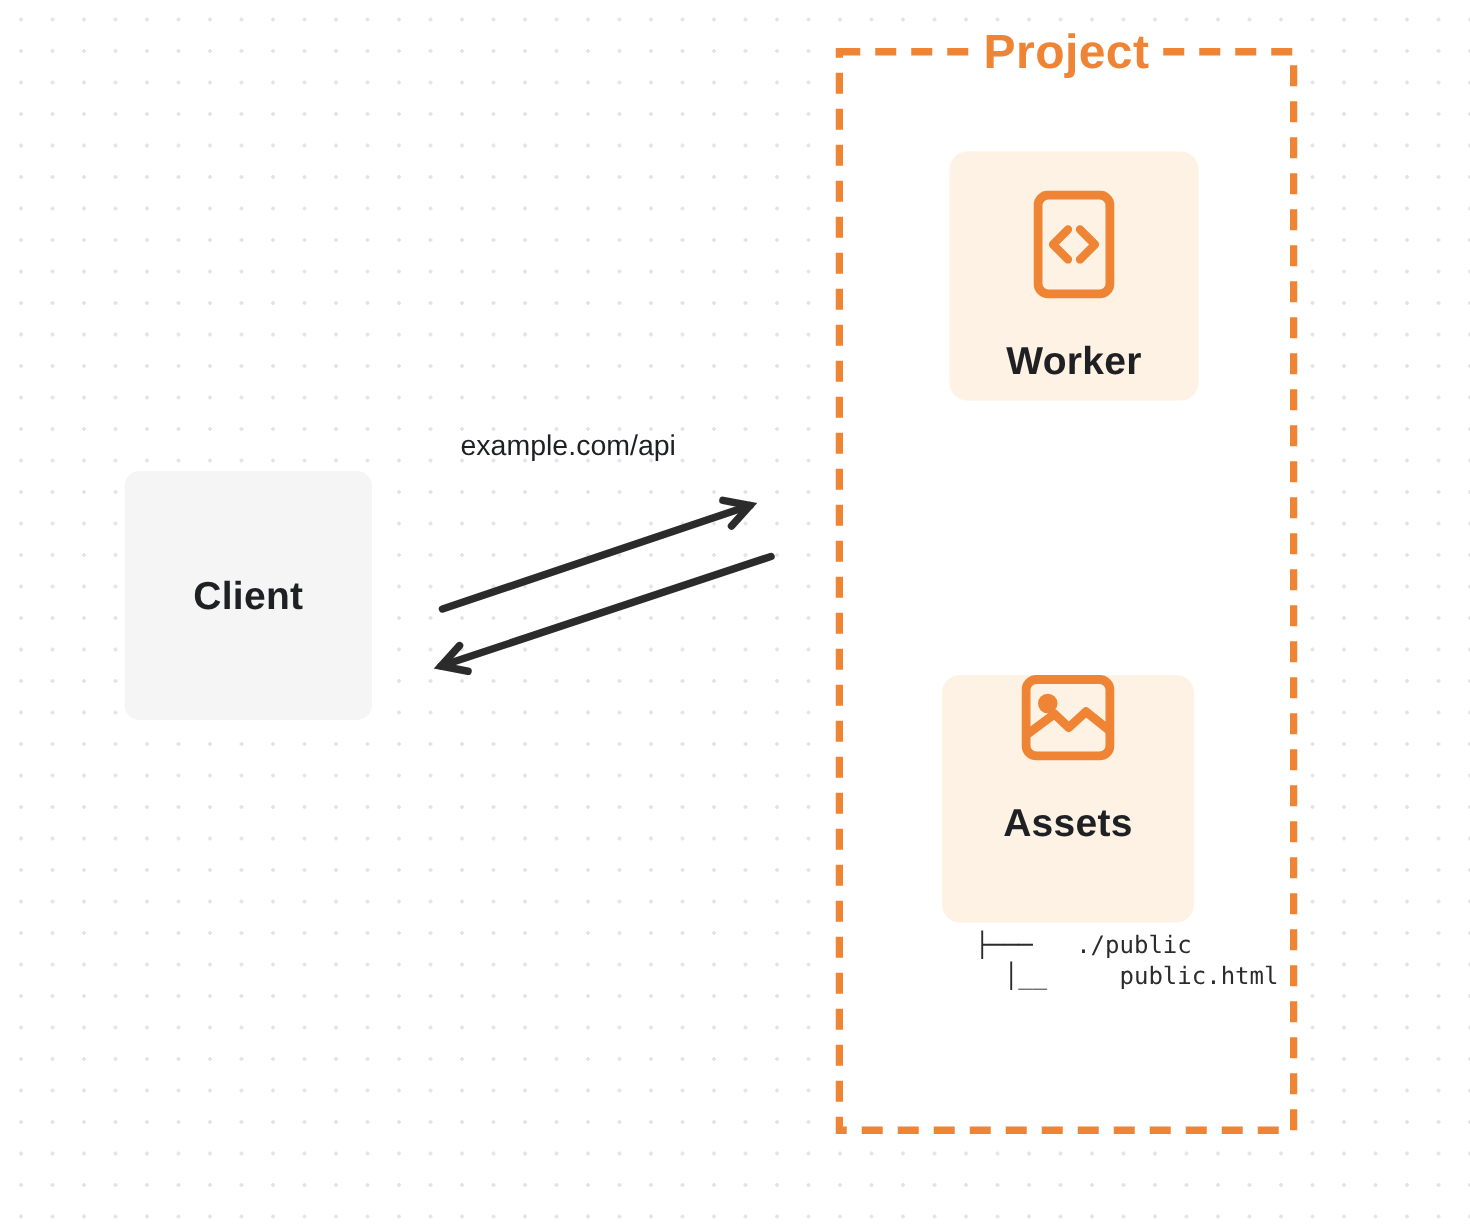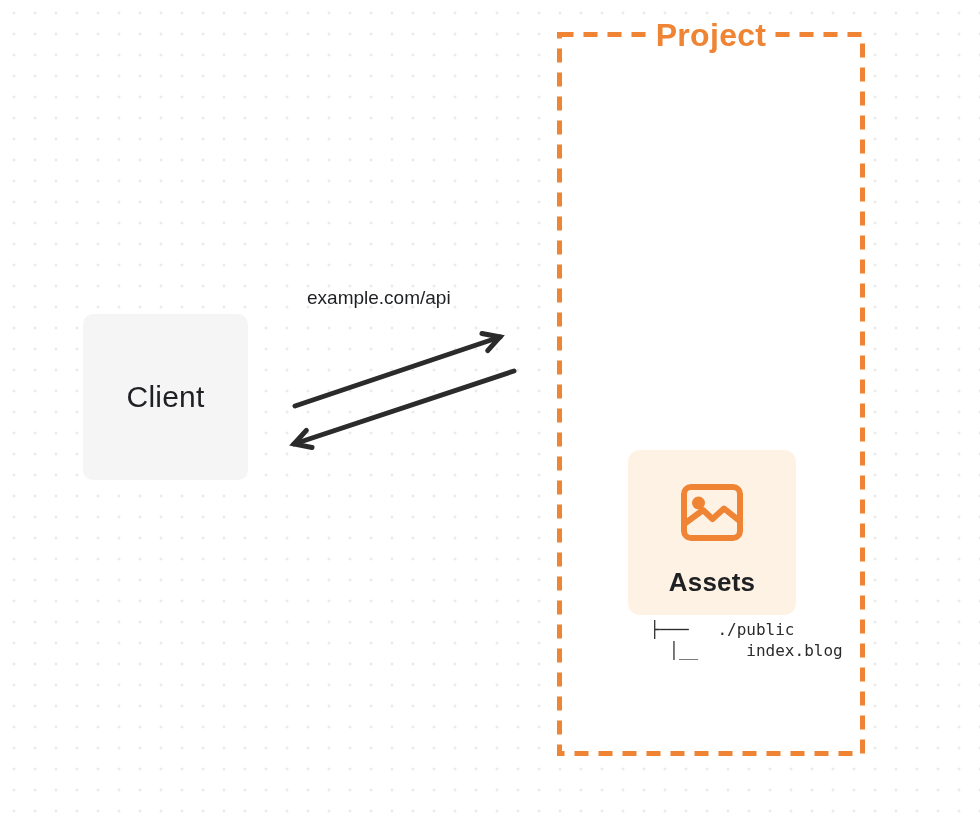--- a/index.html
+++ b/index.html
@@ -24,21 +24,21 @@
     font-family:"Liberation Sans", sans-serif;
   }
 
   
   .client-box{
     position:absolute;left:83px;top:314px;width:165px;height:166px;
     background:var(--client_bg);border-radius:10px;
     display:flex;align-items:center;justify-content:center;
   }
   .client-box .label{
-    font-size:30px;font-weight:normal;color:var(--text_dark);letter-spacing:.2px;
+    font-size:26px;font-weight:bold;color:var(--text_dark);letter-spacing:.2px;
   }
 
   
   .request-label{
     position:absolute;left:307px;top:287px;
     font-size:19px;font-weight:normal;color:var(--text_dark);
   }
 
   
   .arrows-svg{
@@ -69,21 +69,21 @@
   
   .card{
     position:absolute;background:var(--card_bg);border-radius:12px;
     display:flex;flex-direction:column;align-items:center;
   }
   .card .icon{color:var(--orange);line-height:0;}
   .card .icon svg{stroke:currentColor;fill:none;stroke-width:6;stroke-linecap:round;stroke-linejoin:round;}
   .card .label{font-size:26px;font-weight:bold;color:var(--text_dark);letter-spacing:.2px;}
   .worker-card{left:633px;top:101px;width:166px;height:166px;padding-top:26px;}
   .worker-card .label{margin-top:26px;}
-  .assets-card{left:628px;top:450px;width:168px;height:165px;padding-top:34px;}
+  .assets-card{left:628px;top:450px;width:168px;height:165px;}
   .assets-card .label{margin-top:26px;}
   .icon-fill{fill:currentColor;stroke:none;}
 
   
   .file-tree{
     position:absolute;left:609px;top:619px;
     font-family:"DejaVu Sans Mono", monospace;
     font-size:16px;line-height:21px;color:#2B2B2B;
   }
   .file-tree .tree-line{white-space:pre;margin-left:41px;}
@@ -109,30 +109,40 @@
     <line x1="514" y1="371" x2="294" y2="444" marker-end="url(#ah)"></line>
   </svg>
 
   <div class="project-box">
     <svg class="project-border" viewBox="0 0 308 724" preserveAspectRatio="none" xmlns="http://www.w3.org/2000/svg">
       <rect x="2.5" y="2.5" width="303" height="719"></rect>
     </svg>
   </div>
   <div class="project-label">Project</div>
 
+  <div class="card worker-card">
+    <span class="icon">
+      <svg width="54" height="72" viewBox="0 0 54 72" xmlns="http://www.w3.org/2000/svg">
+        <rect x="3" y="3" width="48" height="66" rx="7"></rect>
+        <path d="M23 26 L13 36 L23 46" stroke-width="5.5"></path>
+        <path d="M31 26 L41 36 L31 46" stroke-width="5.5"></path>
+      </svg>
+    </span>
+    <span class="label">Worker</span>
+  </div>
 
   <div class="card assets-card">
     <span class="icon">
       <svg width="62" height="57" viewBox="0 0 62 57" xmlns="http://www.w3.org/2000/svg">
         <rect x="3" y="3" width="56" height="51" rx="7"></rect>
         <circle class="icon-fill" cx="17.5" cy="19" r="6.5"></circle>
         <path d="M4.5 39 L22 26 L31.5 35 L43 24.5 L58 36.5"></path>
       </svg>
     </span>
     <span class="label">Assets</span>
   </div>
 
   <div class="file-tree">
     <div class="tree-line">├───   ./public</div>
-    <div class="tree-line">  │__     index.blog</div>
+    <div class="tree-line">  │__     public.html</div>
   </div>
 
 </div>
 
 </body></html>

